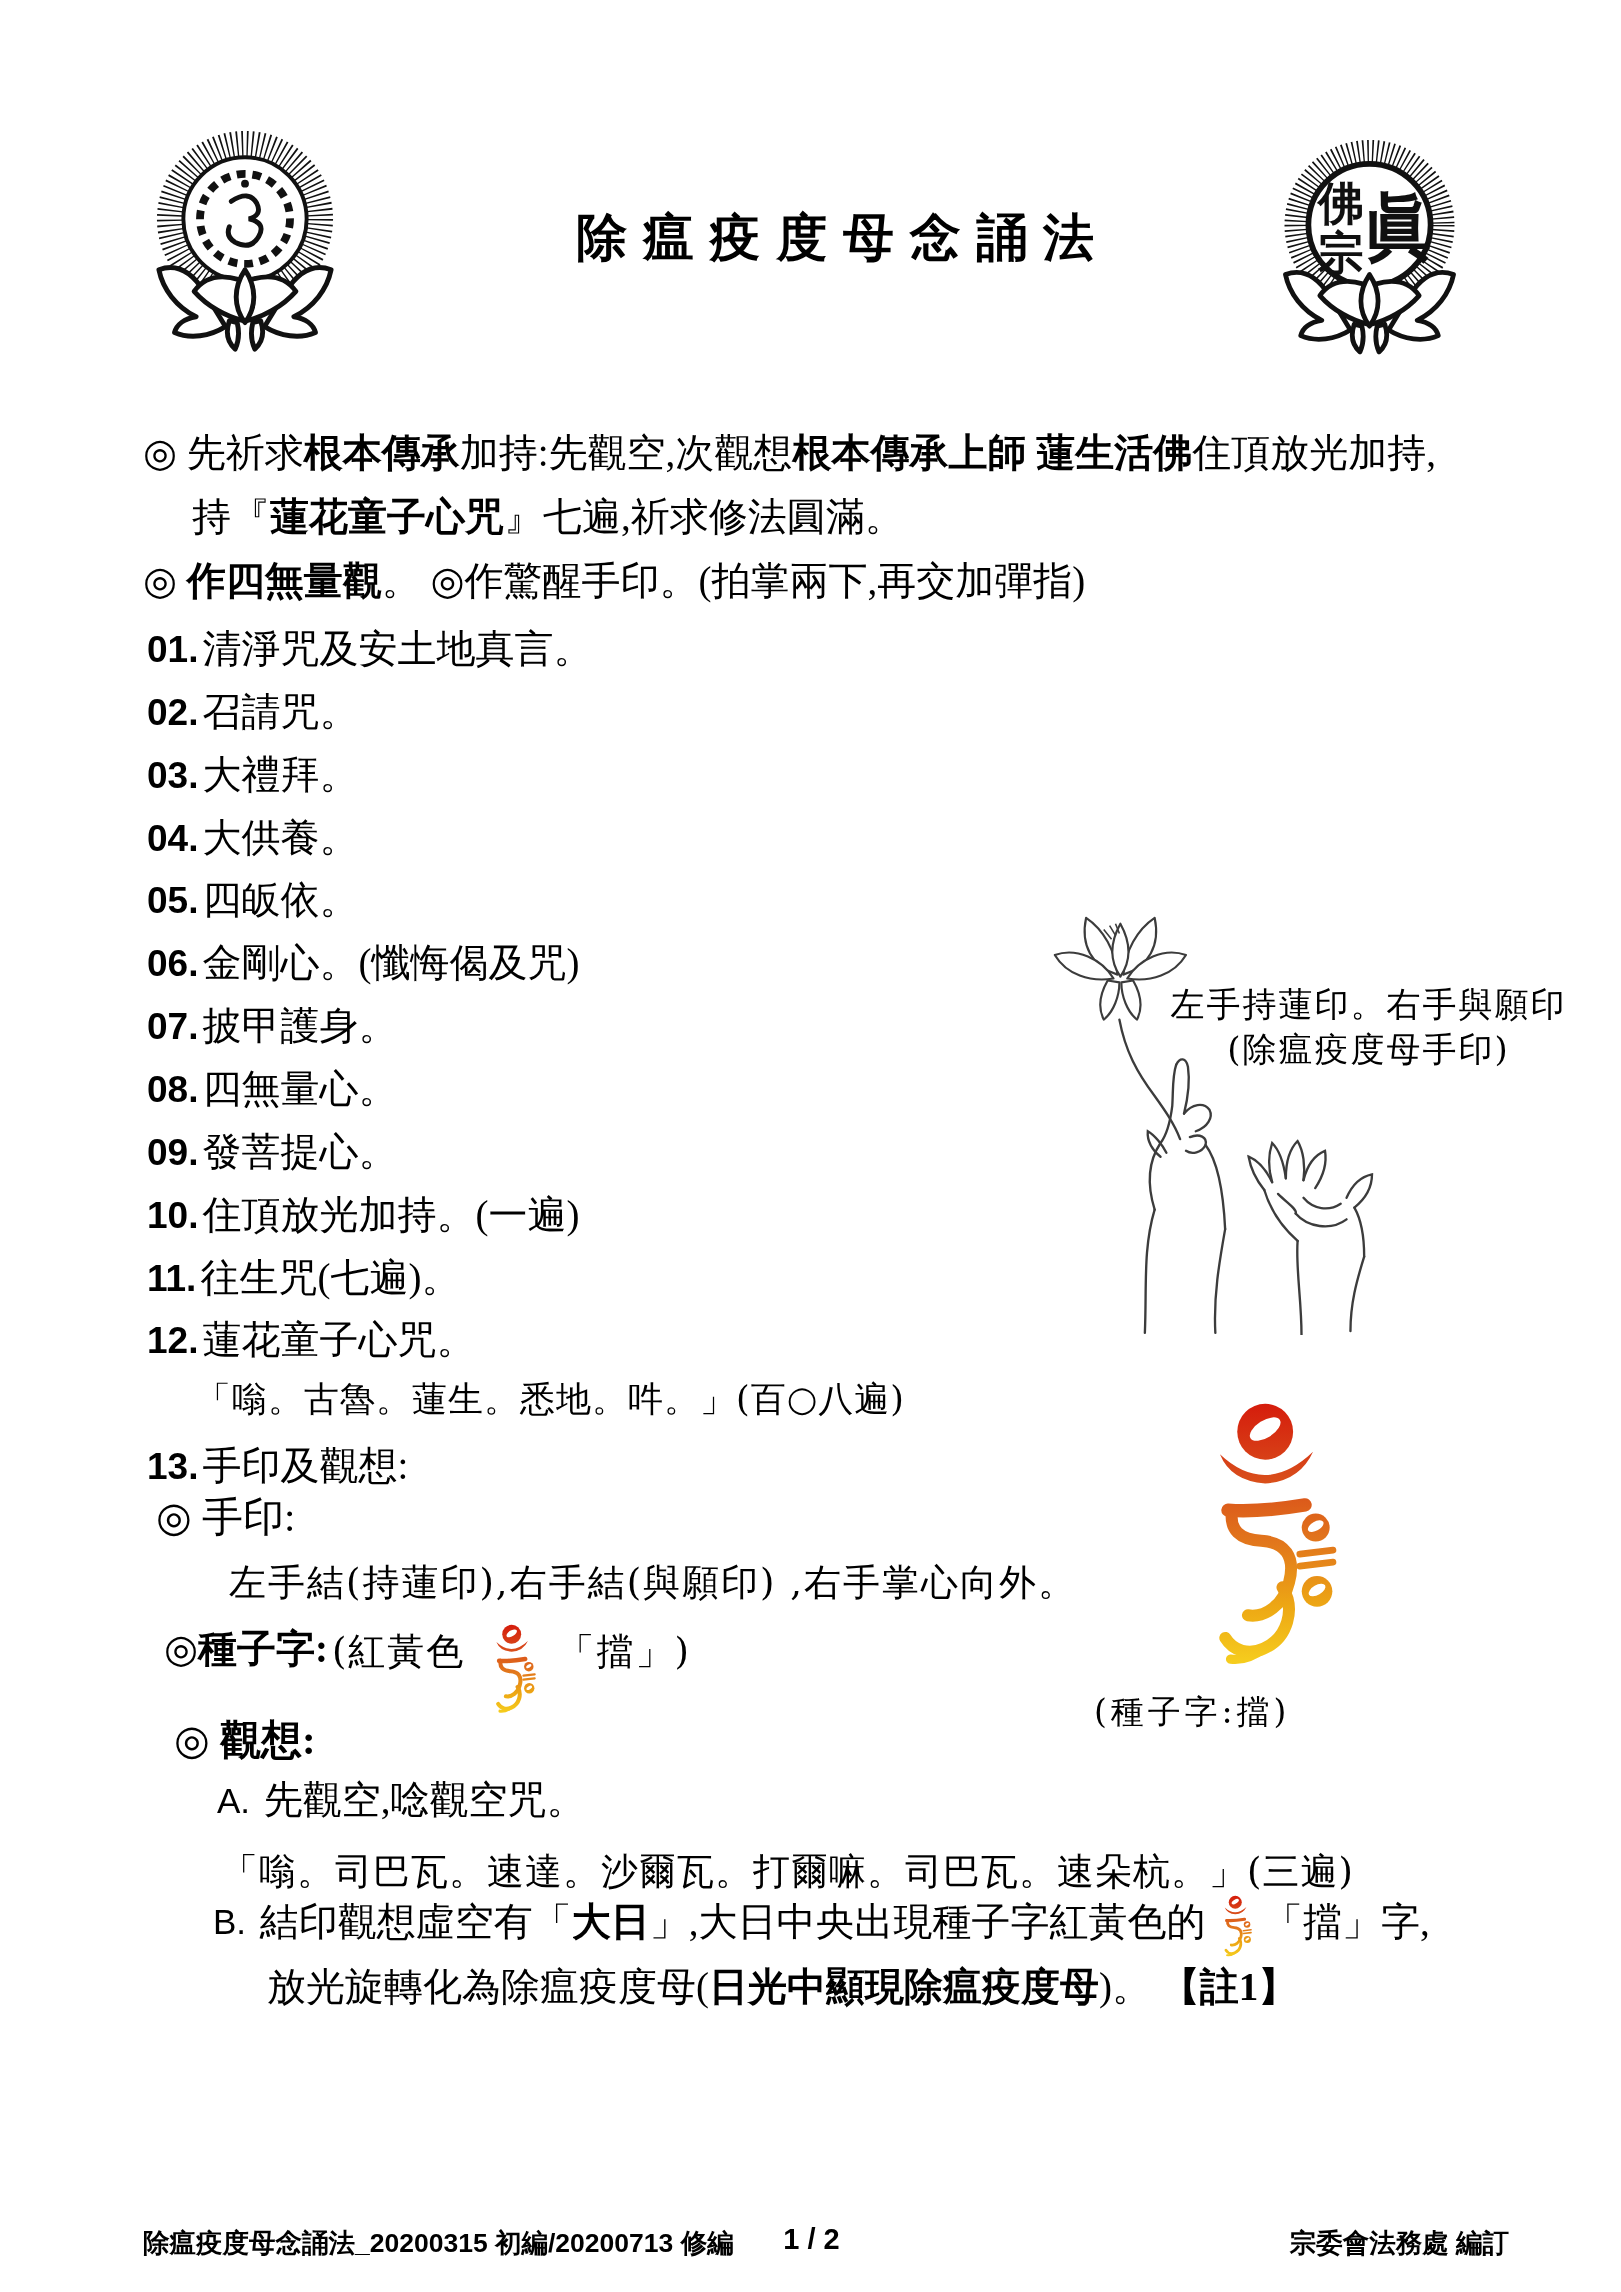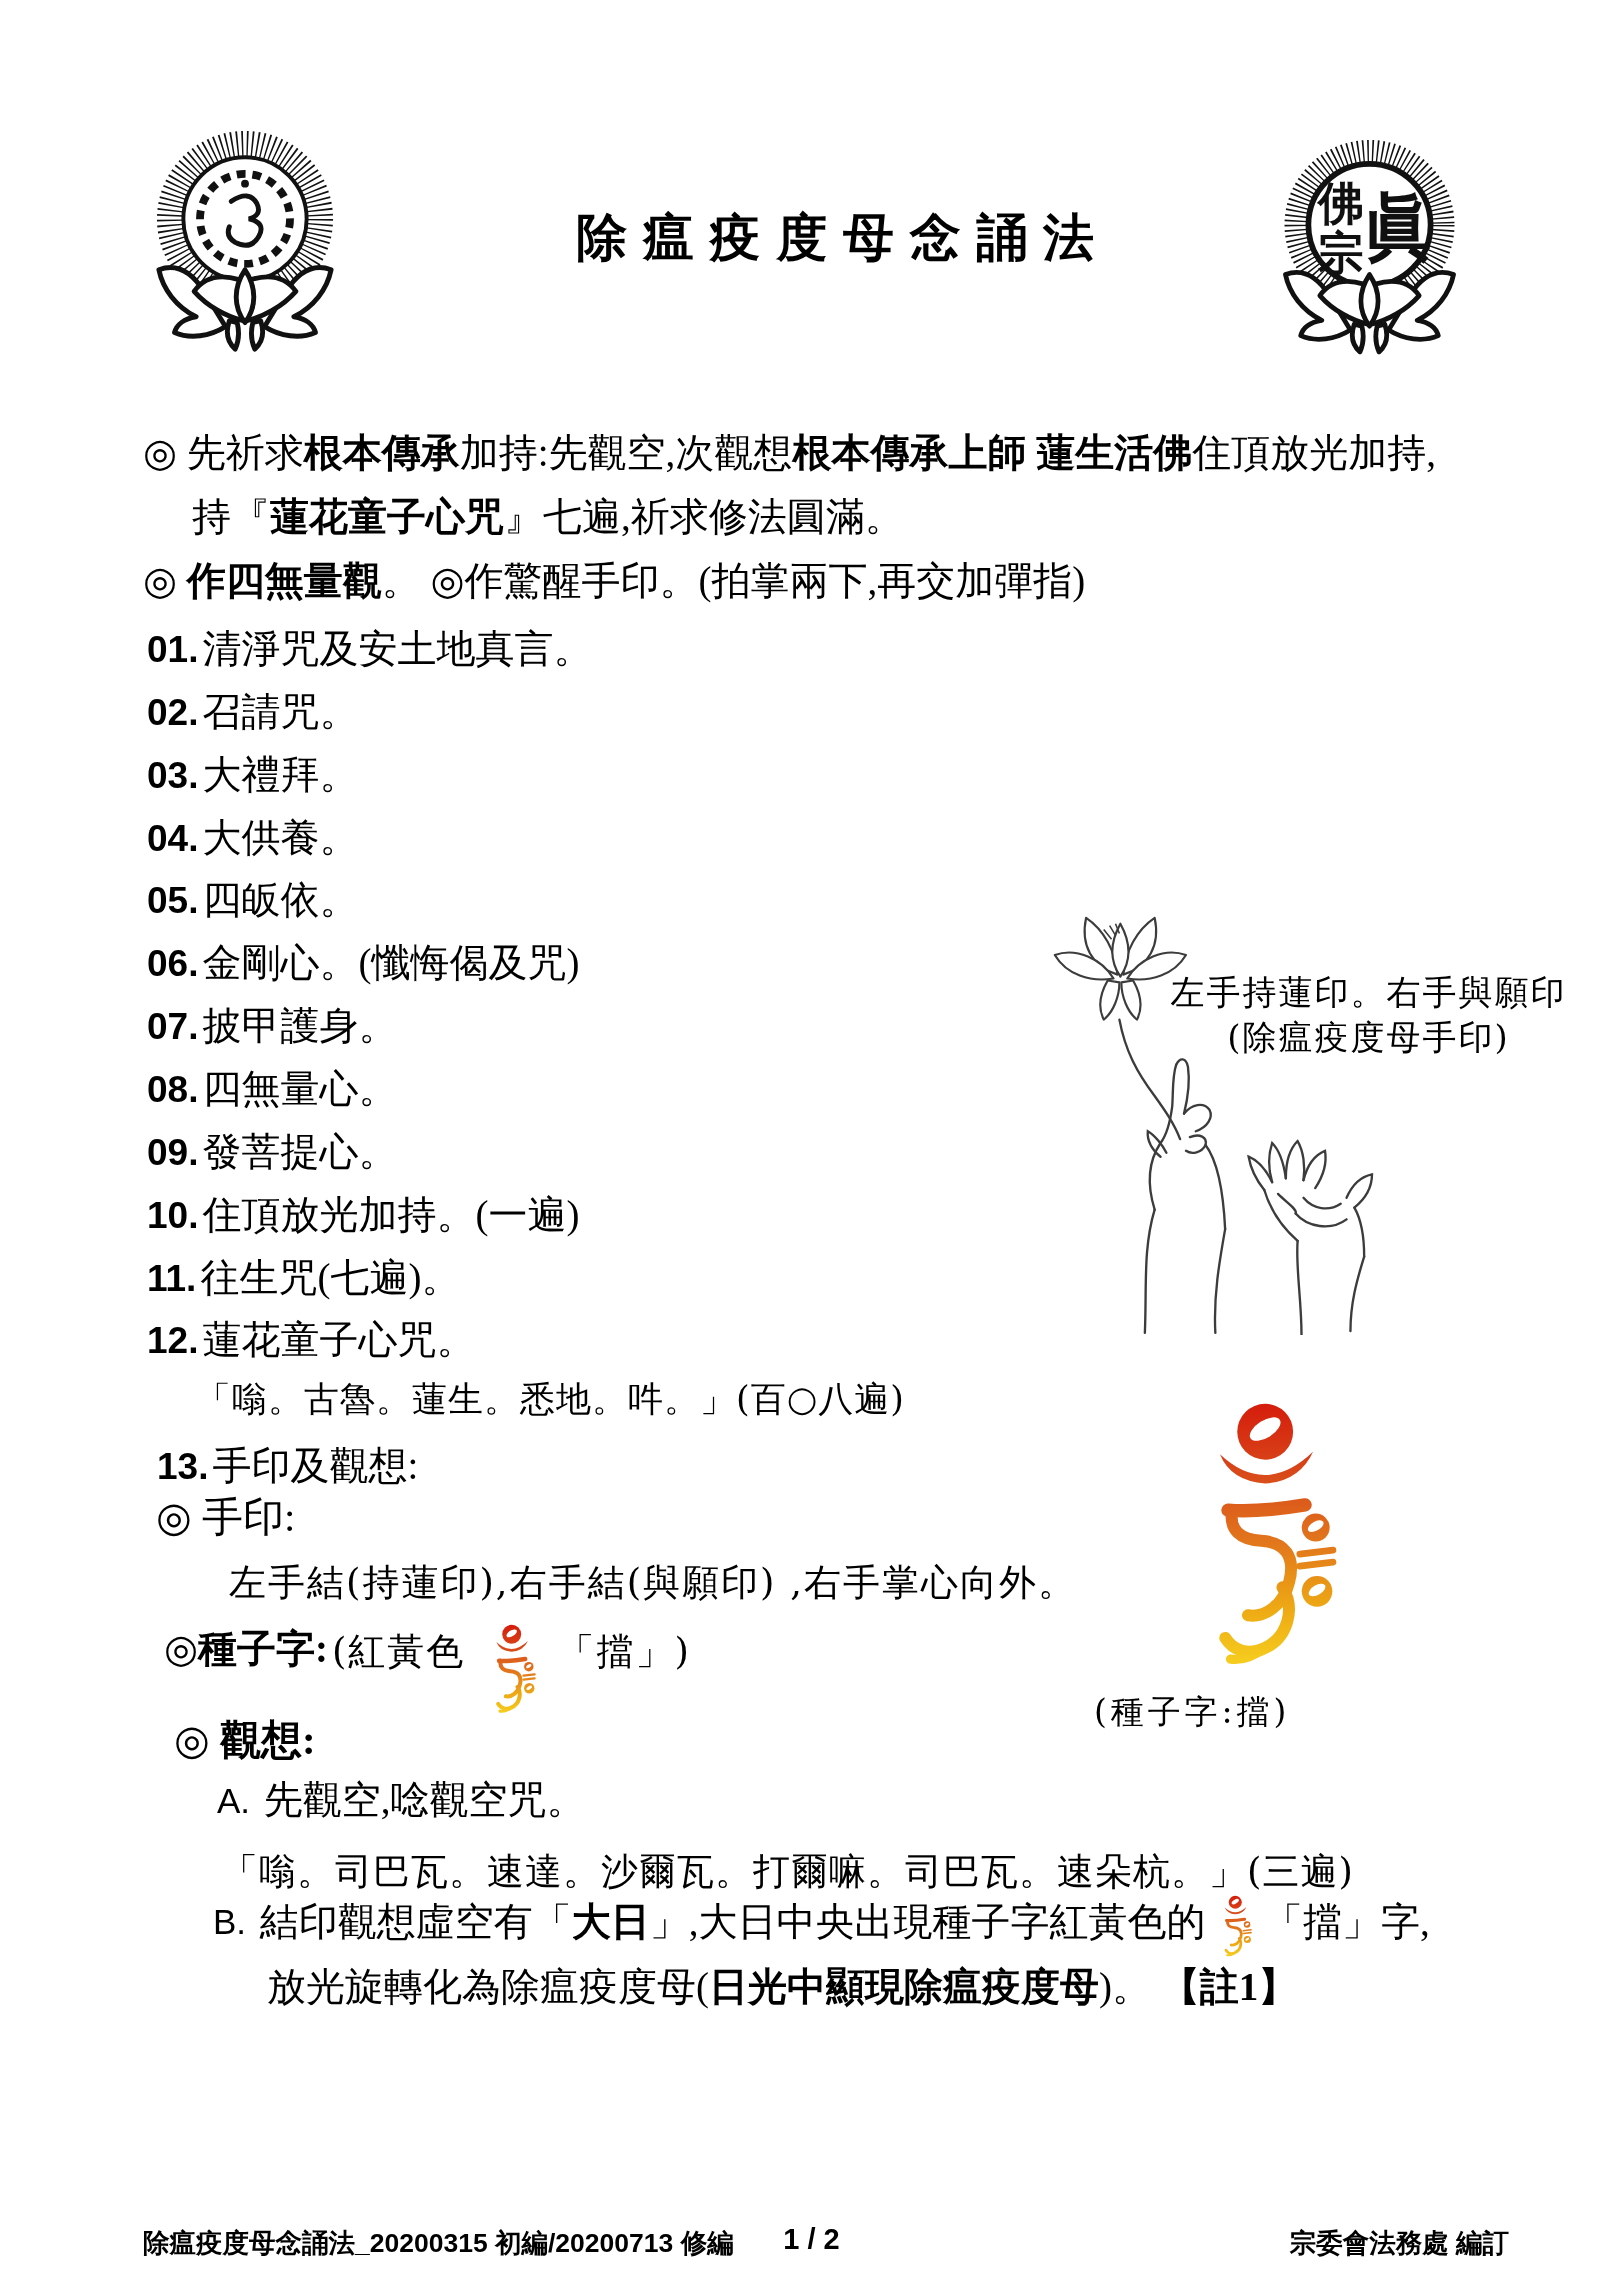--- a/index.html
+++ b/index.html
@@ -17,21 +17,21 @@
   .body40 b{font-weight:700;}
   .num{font-family:"Liberation Sans","DejaVu Sans",sans-serif;font-weight:700;font-size:37px;}
   .itemtext{font-size:39px;margin-top:29px;}
   .kaiti{font-family:"DejaVu Serif","Liberation Serif",serif;font-weight:400;letter-spacing:2px;}
   .mantra{font-size:35px;letter-spacing:1px;}
   .mantraA{font-size:37px;letter-spacing:1px;}
   .seclabel{font-size:41px;}
   .ablabel{font-family:"Liberation Sans","DejaVu Sans",sans-serif;font-size:35px;font-weight:400;margin-right:13.7px;}
   .flexline{display:flex;align-items:flex-start;}
   .footer{font-family:"Liberation Sans","DejaVu Sans",sans-serif;font-weight:700;font-size:26.5px;}
-  .caption{font-size:34px;text-align:center;}
+  .caption{font-size:34px;text-align:center;margin-top:12px;}
   svg text{font-family:"Liberation Serif","DejaVu Serif",serif;font-weight:700;fill:#101010;}
   .seedcap{font-size:33px;letter-spacing:3.9px;}
 </style>
 </head>
 <body>
 
 <div class="page">
 
   <svg width="0" height="0" style="position:absolute" aria-hidden="true">
     <defs>
@@ -105,21 +105,21 @@
   <div class="abs" style="left:147px;top:936px"><span class="num">06.</span> <span class="itemtext">金剛心。(懺悔偈及咒)</span></div>
   <div class="abs" style="left:147px;top:999px"><span class="num">07.</span> <span class="itemtext">披甲護身。</span></div>
   <div class="abs" style="left:147px;top:1062px"><span class="num">08.</span> <span class="itemtext">四無量心。</span></div>
   <div class="abs" style="left:147px;top:1125px"><span class="num">09.</span> <span class="itemtext">發菩提心。</span></div>
   <div class="abs" style="left:147px;top:1188px"><span class="num">10.</span> <span class="itemtext">住頂放光加持。(一遍)</span></div>
   <div class="abs" style="left:147px;top:1251px"><span class="num">11.</span> <span class="itemtext">往生咒(七遍)。</span></div>
   <div class="abs" style="left:147px;top:1313px"><span class="num">12.</span> <span class="itemtext">蓮花童子心咒。</span></div>
 
   <div class="abs kaiti mantra" style="left:196px;top:1376px">「嗡。古魯。蓮生。悉地。吽。」(百○八遍)</div>
 
-  <div class="abs" style="left:157px;top:1439px"><span class="num">13.</span> <span class="itemtext">手印及觀想:</span></div>
+  <div class="abs" style="left:147px;top:1439px"><span class="num">13.</span> <span class="itemtext">手印及觀想:</span></div>
 
   <div class="abs seclabel" style="left:156px;top:1490px"><span>◎ </span><span>手印:</span></div>
   <div class="abs kaiti" style="left:229px;top:1558px;font-size:37px">左手結(持蓮印),右手結(與願印) ,右手掌心向外。</div>
 
   <div class="abs flexline" style="left:164px;top:1625px">
     <span class="body40" style="font-weight:700">◎種子字:</span>
     <span class="kaiti" style="font-size:37px;margin-left:3.9px;padding-top:2px">(紅黃色</span>
     <svg width="45" height="94" viewBox="0 0 100 200" style="margin:-3.9px 21.6px 0 25.5px">
         <use href="#tam"></use>
       </svg>

